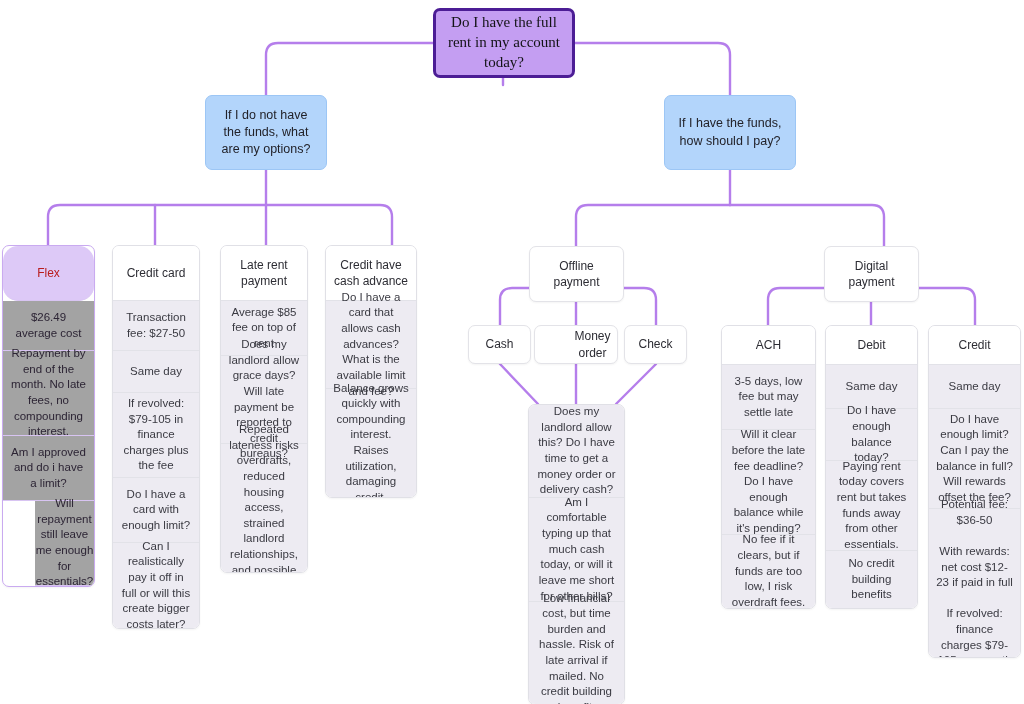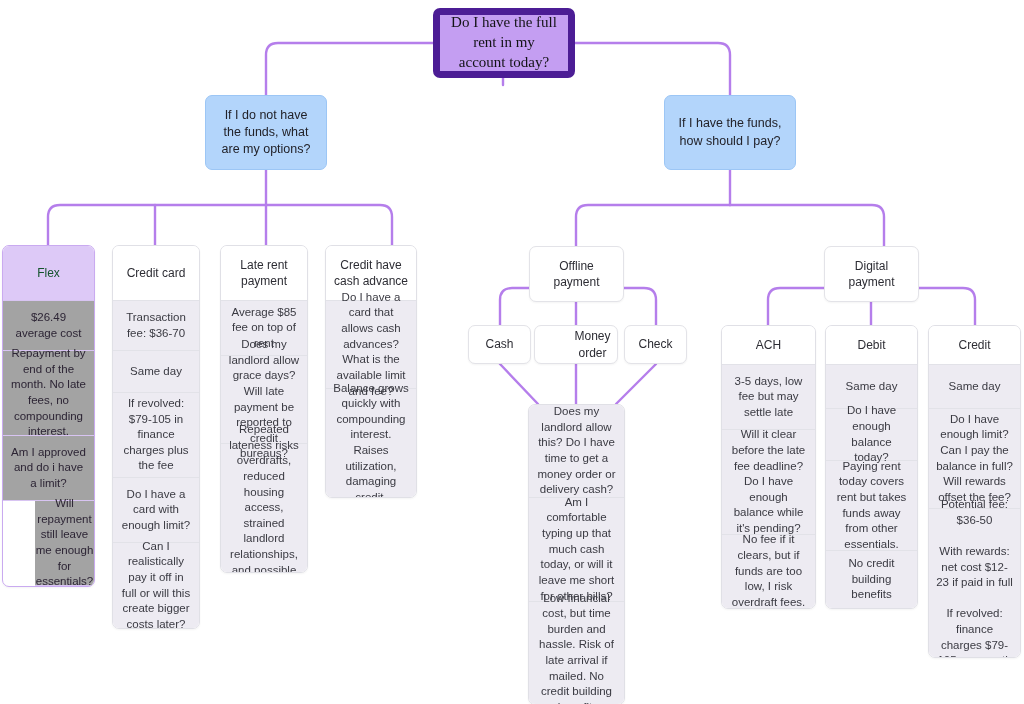--- a/index.html
+++ b/index.html
@@ -32,21 +32,21 @@
     display: flex;
     align-items: center;
     justify-content: center;
     text-align: center;
     color: #1f1f23;
     z-index: 3;
   }
   
   .root {
     background: #c49ef2;
-    border: 7px solid #4c1d95;
+    border: 3px solid #4c1d95;
     border-radius: 7px;
     font-family: "Liberation Serif", serif;
     font-size: 15px;
     line-height: 1.32;
     color: #131316;
     padding: 6px 10px;
   }
   
   .blue {
     background: #b3d5fb;
@@ -100,21 +100,22 @@
   }
   
   .stack.purple { border: 1px solid #c9aaf0; }
   .stack.purple .cell {
     background: #a3a3a3;
     border-bottom: 1px solid #d8c4f2;
     color: #2c2434;
   }
   .stack.purple .cell.head {
     background: #ddc9f7;
-    color: #14532d;
+    color: #b91c1c;
+    border-radius: 15px;
   }
 </style>
 </head>
 <body>
 
 <div id="canvas">
 
   <svg id="wires" viewBox="0 0 1024 704" xmlns="http://www.w3.org/2000/svg">
     <g fill="none" stroke="#b57eeb" stroke-width="2.4" stroke-linecap="round" stroke-linejoin="round">
 
@@ -164,21 +165,21 @@
   <div class="stack purple" style="left:2px; top:245px; width:93px;">
     <div class="cell head" style="height:55px;">Flex</div>
     <div class="cell" style="height:50px;">$26.49 average cost</div>
     <div class="cell" style="height:85px;">Repayment by end of the month. No late fees, no compounding interest.</div>
     <div class="cell" style="height:65px;">Am I approved and do i have a limit?</div>
     <div class="cell" style="height:85px;margin-left:32px;">Will repayment still leave me enough for essentials?</div>
   </div>
 
   <div class="stack" style="left:112px; top:245px; width:88px;">
     <div class="cell head" style="height:55px;">Credit card</div>
-    <div class="cell" style="height:50px;">Transaction fee: $36-70</div>
+    <div class="cell" style="height:50px;">Transaction fee: $27-50</div>
     <div class="cell" style="height:42px;">Same day</div>
     <div class="cell" style="height:85px;">If revolved: $79-105 in finance charges plus the fee</div>
     <div class="cell" style="height:65px;">Do I have a card with enough limit?</div>
     <div class="cell" style="height:85px;">Can I realistically pay it off in full or will this create bigger costs later?</div>
   </div>
 
   <div class="stack" style="left:220px; top:245px; width:88px;">
     <div class="cell head" style="height:55px;">Late rent payment</div>
     <div class="cell" style="height:55px;">Average $85 fee on top of rent</div>
     <div class="cell" style="height:88px;">Does my landlord allow grace days? Will late payment be reported to credit bureaus?</div>

